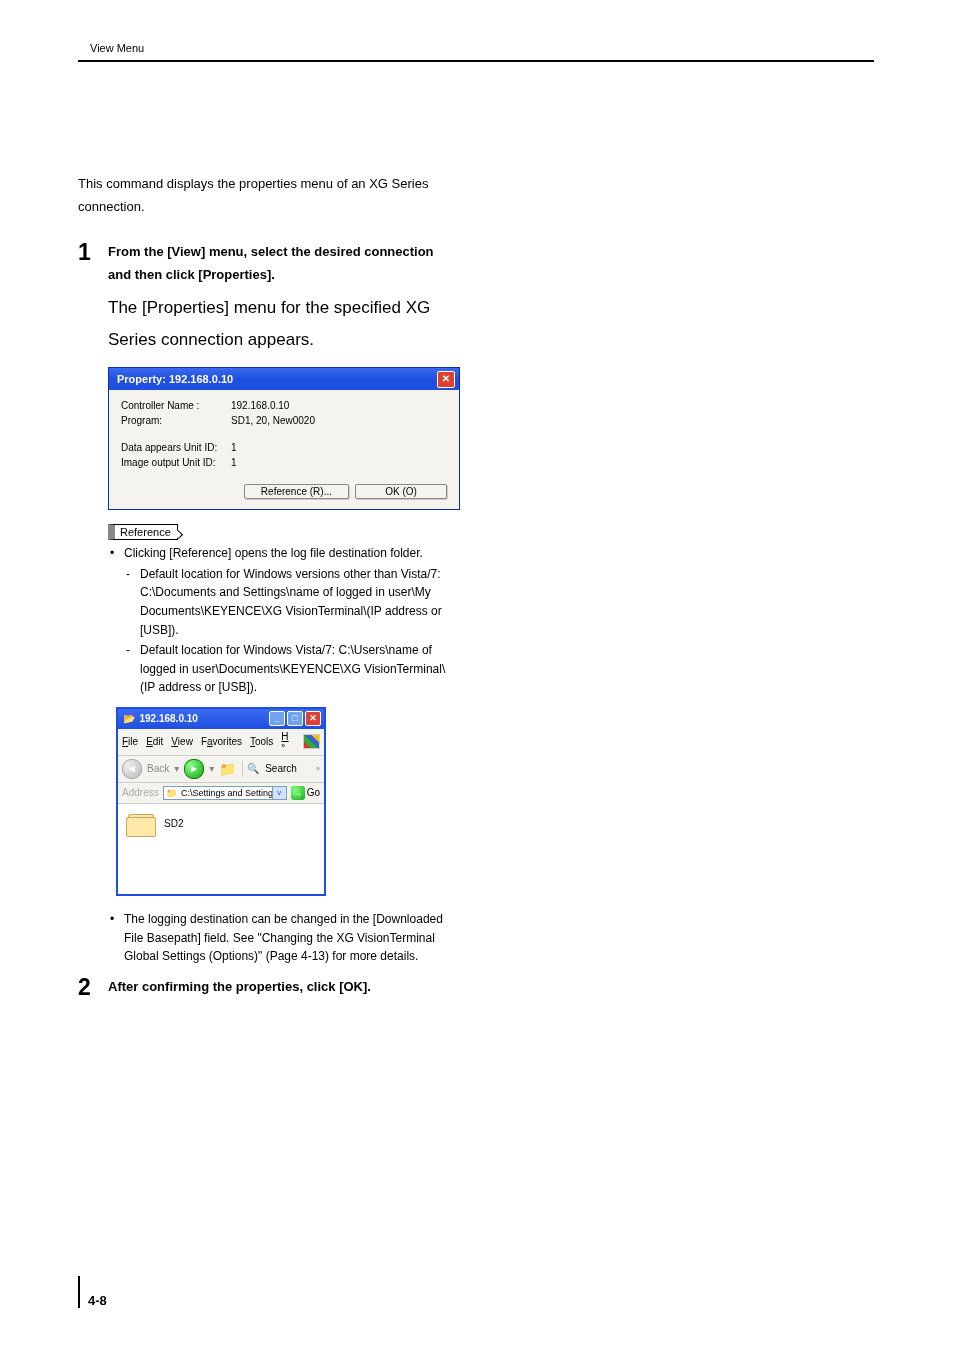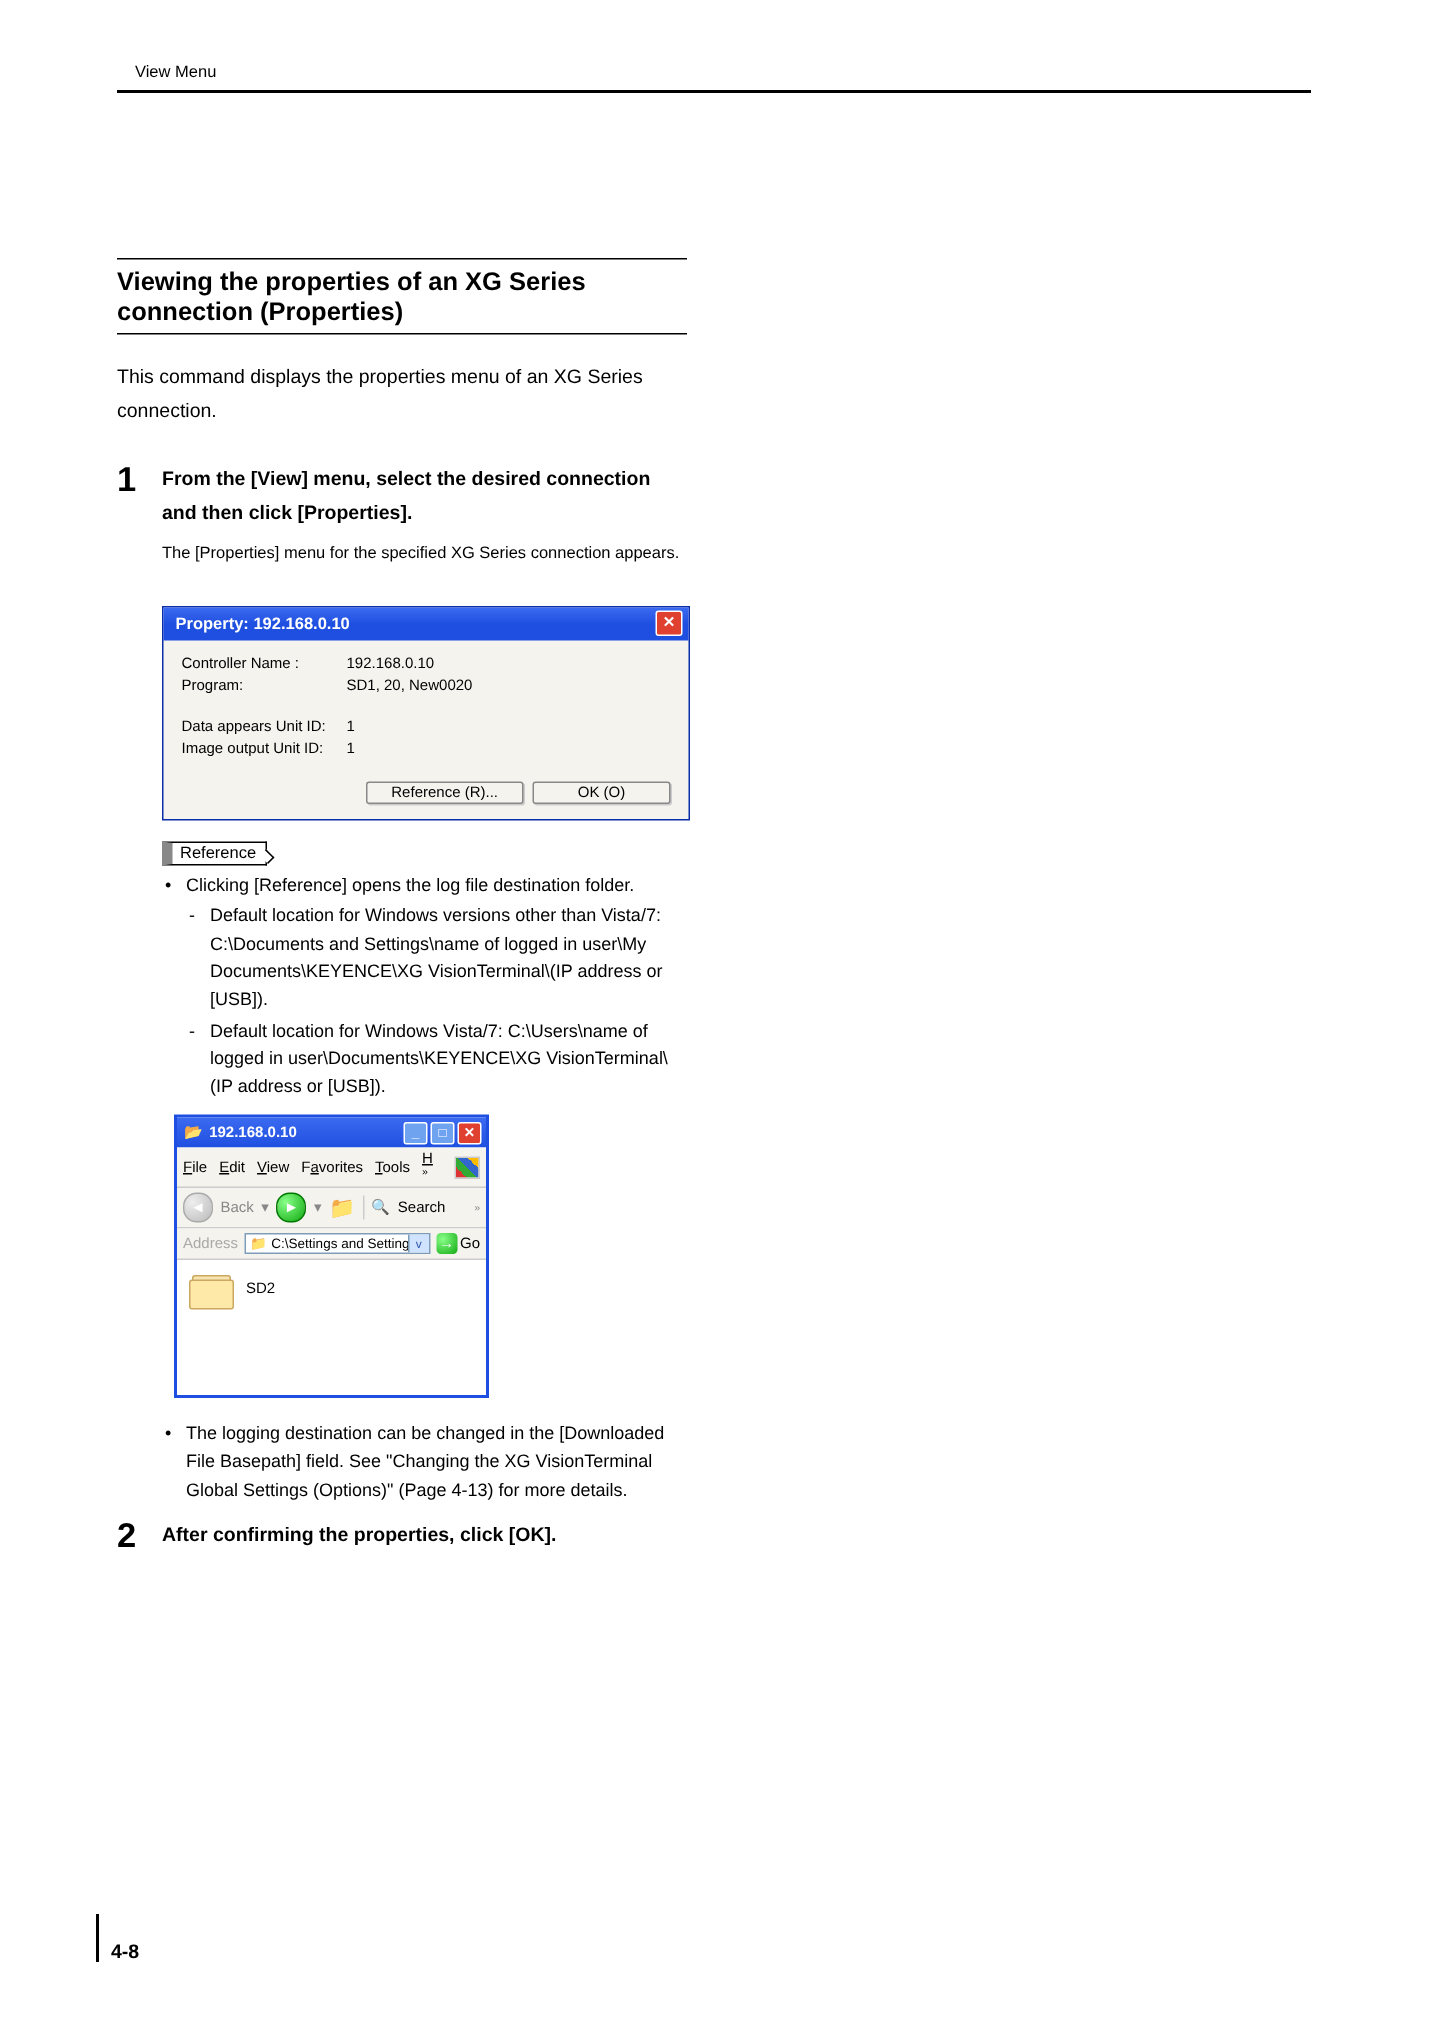--- a/index.html
+++ b/index.html
@@ -52,24 +52,24 @@
     line-height: 1;
     min-width: 20px;
     font-family: Arial, sans-serif;
   }
   .step-head {
     font-size: 13px;
     font-weight: bold;
     line-height: 1.75;
   }
   .step-body {
-    font-size: 11px;
+    font-size: 17px;
     line-height: 1.85;
     margin-left: 30px;
-    margin-bottom: 24px;
+    margin-bottom: 12px;
   }
 
   
   .dialog {
     margin-left: 30px;
     width: 350px;
     border: 1px solid #0a2eaa;
     background: #f4f3ee;
     font-size: 11px;
     margin-bottom: 12px;
@@ -231,42 +231,41 @@
   .addr-dd { position:absolute; right:0; top:0; bottom:0; width:13px; background:#cfe3ff; border-left:1px solid #7f9db9; display:flex;align-items:center;justify-content:center; color:#35a; font-size:8px;}
   .gobtn { display:flex; align-items:center; gap:2px; }
   .go-ico { width:14px;height:14px;border-radius:3px;background: radial-gradient(circle at 30% 30%, #8f8, #1a1); color:#fff; display:flex;align-items:center;justify-content:center;font-size:10px;}
   .exp-body { padding:8px; min-height:74px; display:flex; align-items:flex-start; gap:8px;}
   .bigfolder { width:30px;height:24px; position:relative; }
   .bigfolder::before{content:"";position:absolute;left:2px;top:2px;width:24px;height:18px;background:#f7e4b0;border:1px solid #caa860;border-radius:2px;}
   .bigfolder::after{content:"";position:absolute;left:0;top:5px;width:28px;height:18px;background:#ffe9a8;border:1px solid #caa860;border-radius:2px;}
 
   .page-num {
     position: absolute;
-    left: 64px;
+    left: 78px;
     bottom: 42px;
     font-size: 13px;
     font-weight: bold;
     border-left: 2px solid #000;
     padding-left: 8px;
     height: 32px;
     display: flex;
     align-items: flex-end;
   }
   .mi { font-size:10px; }
   .chev { font-size:7px; vertical-align: top;}
 </style>
 </head>
 <body>
 
 <div class="page">
   <div class="run-head">View Menu</div>
   <div class="rule"></div>
 
   <div class="content">
-    <div class="section-title">Viewing the properties of an XG Series connection (Properties)</div>
     <div class="intro">This command displays the properties menu of an XG Series connection.</div>
 
     
     <div class="step-row">
       <div class="step-num">1</div>
       <div class="step-head">From the [View] menu, select the desired connection and then click [Properties].</div>
     </div>
     <div class="step-body">The [Properties] menu for the specified XG Series connection appears.</div>
 
     

